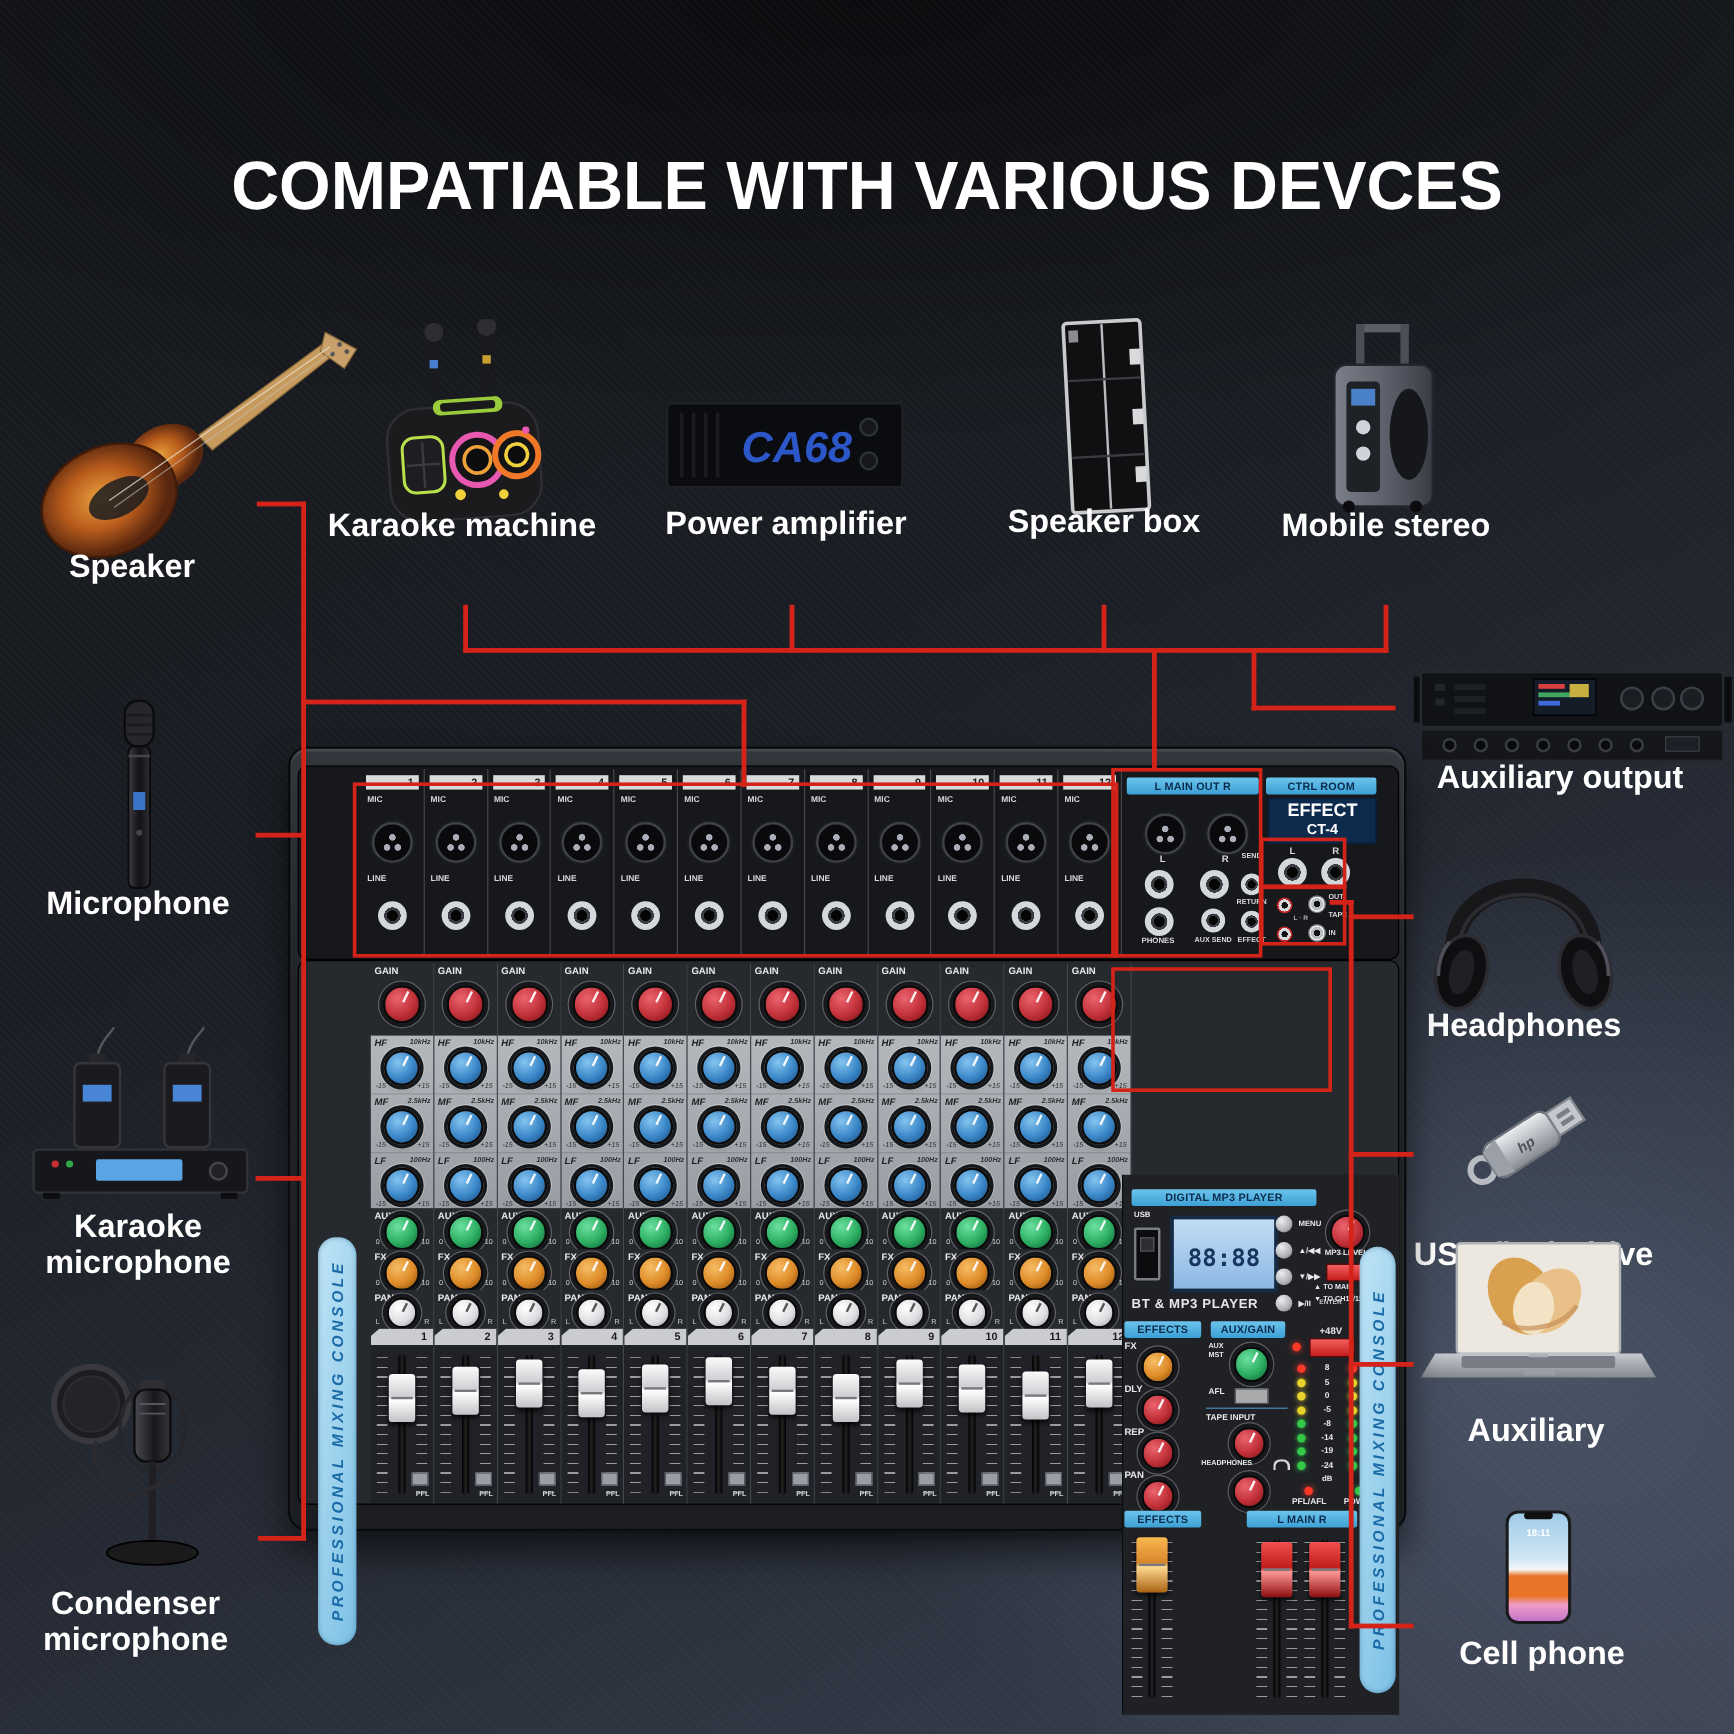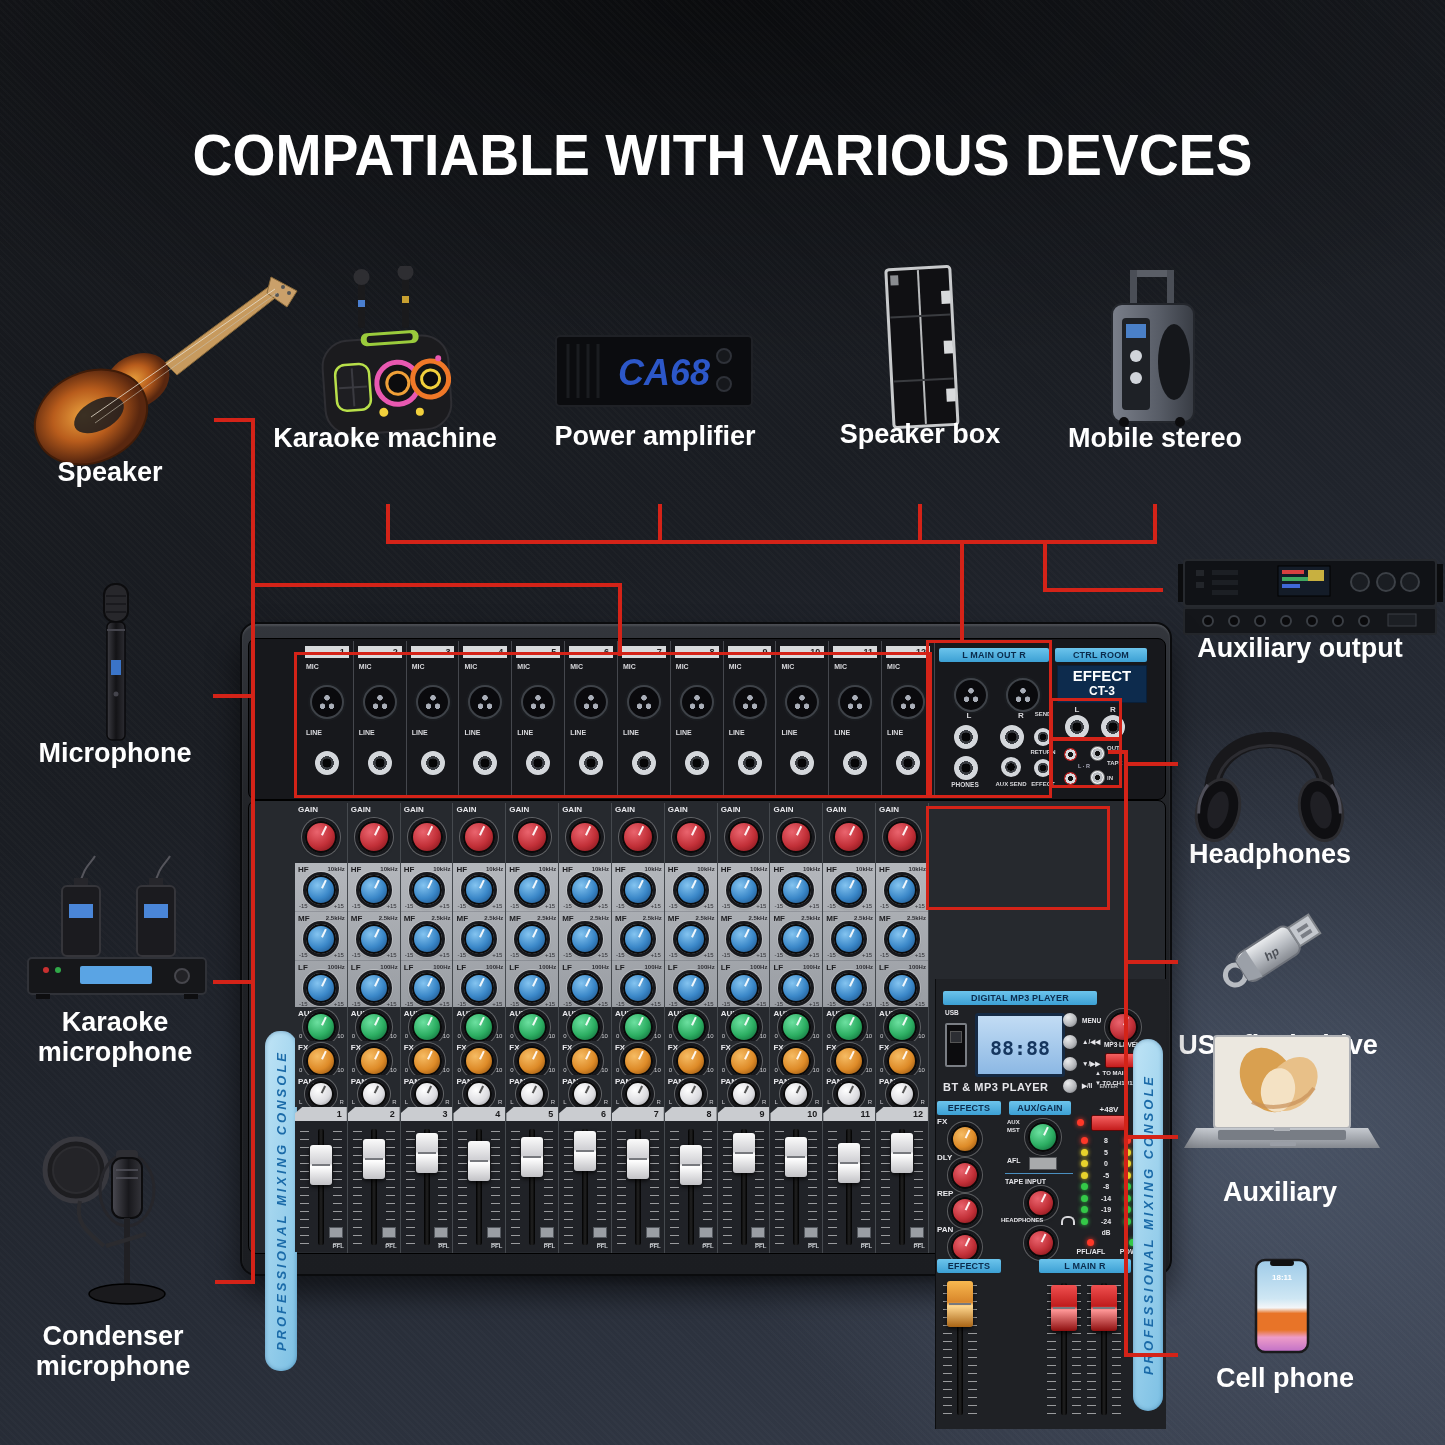--- a/index.html
+++ b/index.html
@@ -28,26 +28,26 @@
     background:radial-gradient(circle at 50% 36%,#a9aeb8 0 2.5px,transparent 3px),radial-gradient(circle at 35% 64%,#a9aeb8 0 2.5px,transparent 3px),radial-gradient(circle at 65% 64%,#a9aeb8 0 2.5px,transparent 3px),#0a0a0d;}
   .trs{position:absolute;width:24px;height:24px;border-radius:50%;background:radial-gradient(circle,#060607 0 26%,#3a3d42 27% 40%,#d4d7db 41% 72%,#585c62 73% 100%);}
   .trs.sm{width:18px;height:18px;}
   .rca{position:absolute;width:13px;height:13px;border-radius:50%;}
   .rca.red{background:radial-gradient(circle,#111 0 28%,#d8dade 29% 55%,#c22828 56% 100%);}
   .rca.white{background:radial-gradient(circle,#111 0 28%,#b9bcc0 29% 55%,#eceef0 56% 100%);border:1px solid #777;}
   .bh{position:absolute;background:linear-gradient(#6cc4ec,#3ca0d4);color:#0a2b4c;font-weight:bold;text-align:center;font-size:9px;line-height:14px;height:14px;border-radius:2px;letter-spacing:.2px;}
   .brand{position:absolute;background:#0d2b4d;border:1px solid #0a1f38;color:#fff;text-align:center;font-weight:bold;}
   .pill{position:absolute;background:linear-gradient(100deg,#bfe4f6,#7cc0e4);border-radius:15px;display:flex;align-items:center;justify-content:center;box-shadow:inset 0 0 4px rgba(0,60,110,.4);}
   .pill span{writing-mode:vertical-rl;transform:rotate(180deg);font-style:italic;font-weight:bold;letter-spacing:3px;font-size:13px;color:#1a6aa8;white-space:nowrap;}
-  #strip-row{position:absolute;left:46px;top:2px;width:634px;height:450px;display:flex;}
+  #strip-row{position:absolute;left:60px;top:2px;width:634px;height:450px;display:flex;justify-content:center;}
   .strip{flex:1;position:relative;border-right:1px solid rgba(180,185,195,.22);display:flex;flex-direction:column;}
   .sec{position:relative;}
   .sec-gain{height:60px;background:#26292e;}
   .sec-eq{height:144px;background:linear-gradient(#b4b7bc,#999da3);}
-  .eqrow{height:48px;position:relative;border-bottom:1px solid rgba(70,75,85,.25);}
+  .eqrow{height:48px;position:relative;border-bottom:1px solid rgba(70,75,85,.25);font-style:italic;}
   .sec-aux,.sec-fx{height:34px;background:#26292e;}
   .sec-pan{height:32px;background:#26292e;}
   .snumwrap{height:14px;background:#caccd0;clip-path:polygon(0 45%,14% 0,100% 0,100% 100%,0 100%);color:#1c1c1e;font-size:9px;font-weight:bold;text-align:right;padding-right:5px;line-height:15px;box-sizing:border-box;}
   .fad{height:131px;position:relative;background:#202227;}
   .sl{position:absolute;left:3px;top:2px;font-size:8px;font-weight:bold;color:#e8e8ec;}
   .sl.dk{color:#1d1d20;}
   .freq{position:absolute;right:2px;top:3px;font-size:6px;color:#2e2e33;font-weight:bold;}
   .mm{position:absolute;bottom:2px;font-size:6px;color:#d0d0d4;}
   .mm.dk{color:#2e2e33;}
   .mm.l{left:4px;} .mm.r{right:3px;}
@@ -475,21 +475,21 @@
       <span class="trs" style="left:705px;top:117px"></span>
       <span class="trs" style="left:752px;top:118px;width:20px;height:20px"></span>
       <span class="trs sm" style="left:785px;top:120px"></span>
       <div class="jl" style="left:698px;top:142px;width:36px;text-align:center;font-size:6.5px">PHONES</div>
       <div class="jl" style="left:744px;top:142px;width:36px;text-align:center;font-size:6px">AUX SEND</div>
       <div class="jl" style="left:779px;top:142px;width:30px;text-align:center;font-size:6px">EFFECT</div>
 
       <div class="bh" style="left:806px;top:9px;width:92px">CTRL ROOM</div>
       <div class="brand" style="left:808px;top:26px;width:88px;height:36px">
         <div style="font-size:15px;line-height:19px">EFFECT</div>
-        <div style="font-size:12px;line-height:13px">CT-3</div>
+        <div style="font-size:12px;line-height:13px">CT-4</div>
       </div>
       <div class="jl" style="left:820px;top:66px;width:16px;text-align:center;font-size:8px">L</div>
       <div class="jl" style="left:856px;top:66px;width:16px;text-align:center;font-size:8px">R</div>
       <span class="trs" style="left:816px;top:76px"></span>
       <span class="trs" style="left:852px;top:76px"></span>
       <span class="rca red" style="left:815px;top:109px"></span>
       <span class="rca white" style="left:841px;top:107px"></span>
       <div class="jl" style="left:858px;top:106px;width:26px;font-size:6px">OUT</div>
       <div class="jl" style="left:813px;top:124px;width:44px;text-align:center;font-size:5.5px;color:#aab">L · R</div>
       <div class="jl" style="left:858px;top:121px;width:26px;font-size:6px">TAPE</div>

